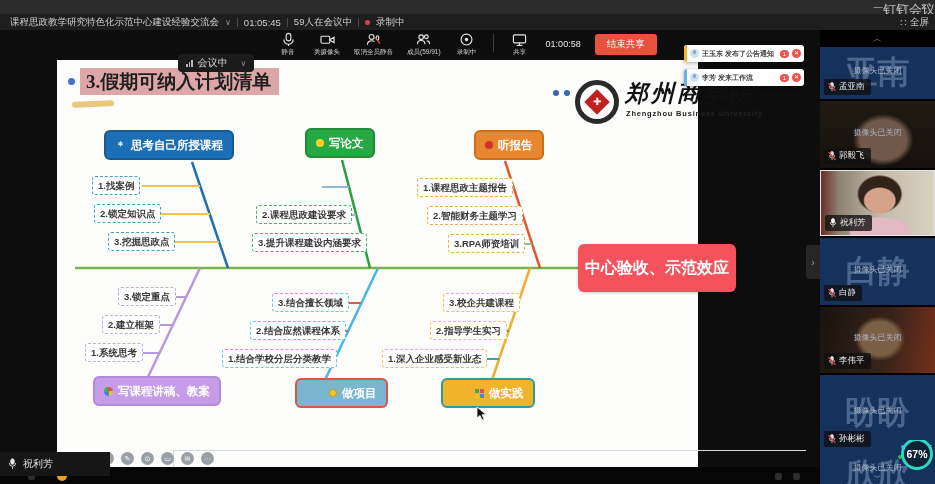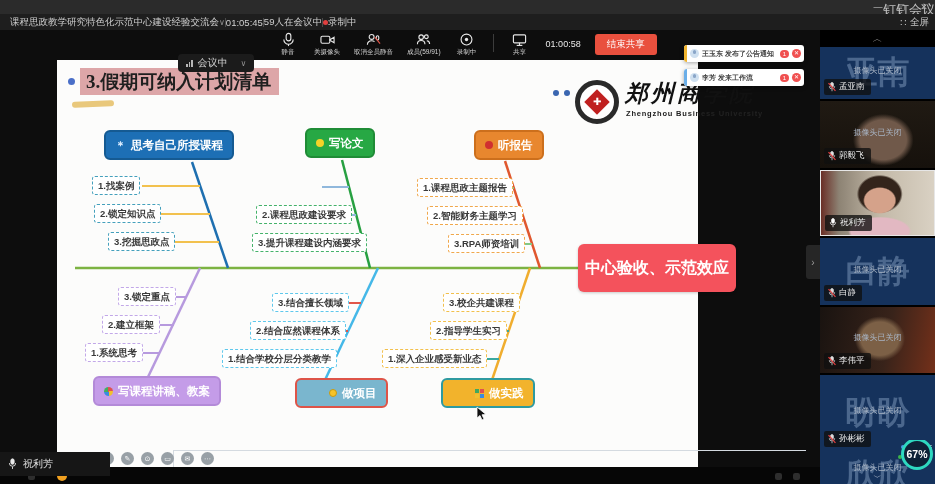--- a/index.html
+++ b/index.html
@@ -5,21 +5,21 @@
   html,body{margin:0;padding:0;background:#000;}
   .screen{position:relative;width:935px;height:484px;background:#0d0d0d;overflow:hidden;
           font-family:"Liberation Sans","DejaVu Sans",sans-serif;-webkit-font-smoothing:antialiased;}
   .abs{position:absolute;}
   
   .titlebar{position:absolute;left:0;top:0;width:935px;height:14px;background:#2b2b2b;}
   .apptitle{position:absolute;left:0;right:0;top:1px;text-align:right;font-size:13px;color:#c2c2c2;}
   .wcontrols{position:absolute;right:4px;top:0;height:14px;display:flex;gap:9px;align-items:center;}
   .wcontrols span{color:#b8b8b8;font-size:9px;width:14px;text-align:center;cursor:default;}
   .meetingbar{position:absolute;left:0;top:14px;width:935px;height:16px;background:#1e1e1e;display:flex;align-items:center;}
-  .mb-left{display:flex;align-items:center;padding-left:10px;color:#cfcfcf;font-size:9.5px;white-space:nowrap;}
+  .mb-left{display:flex;align-items:center;gap:6px;padding-left:10px;color:#cfcfcf;font-size:9.5px;white-space:nowrap;}
   .mb-sep{width:1px;height:9px;background:#4a4a4a;display:inline-block;}
   .rec-dot{width:5px;height:5px;border-radius:50%;background:#e04040;display:inline-block;}
   .chev{color:#8f8f8f;font-size:8px;}
   .fullscreen{position:absolute;right:6px;top:16px;color:#c6c6c6;font-size:9.5px;display:flex;gap:4px;align-items:center;}
   
   .toolbar{position:absolute;left:276px;top:32px;height:26px;display:flex;align-items:flex-start;gap:14px;}
   .tbtn{display:flex;flex-direction:column;align-items:center;gap:1px;min-width:24px;cursor:pointer;}
   .tbtn .lbl{font-size:6.5px;color:#d6d6d6;white-space:nowrap;}
   .tdivider{width:1px;height:18px;background:#3c3c3c;margin-top:2px;}
   .ttimer{color:#e8e8e8;font-size:9px;margin-top:7px;text-align:center;}

